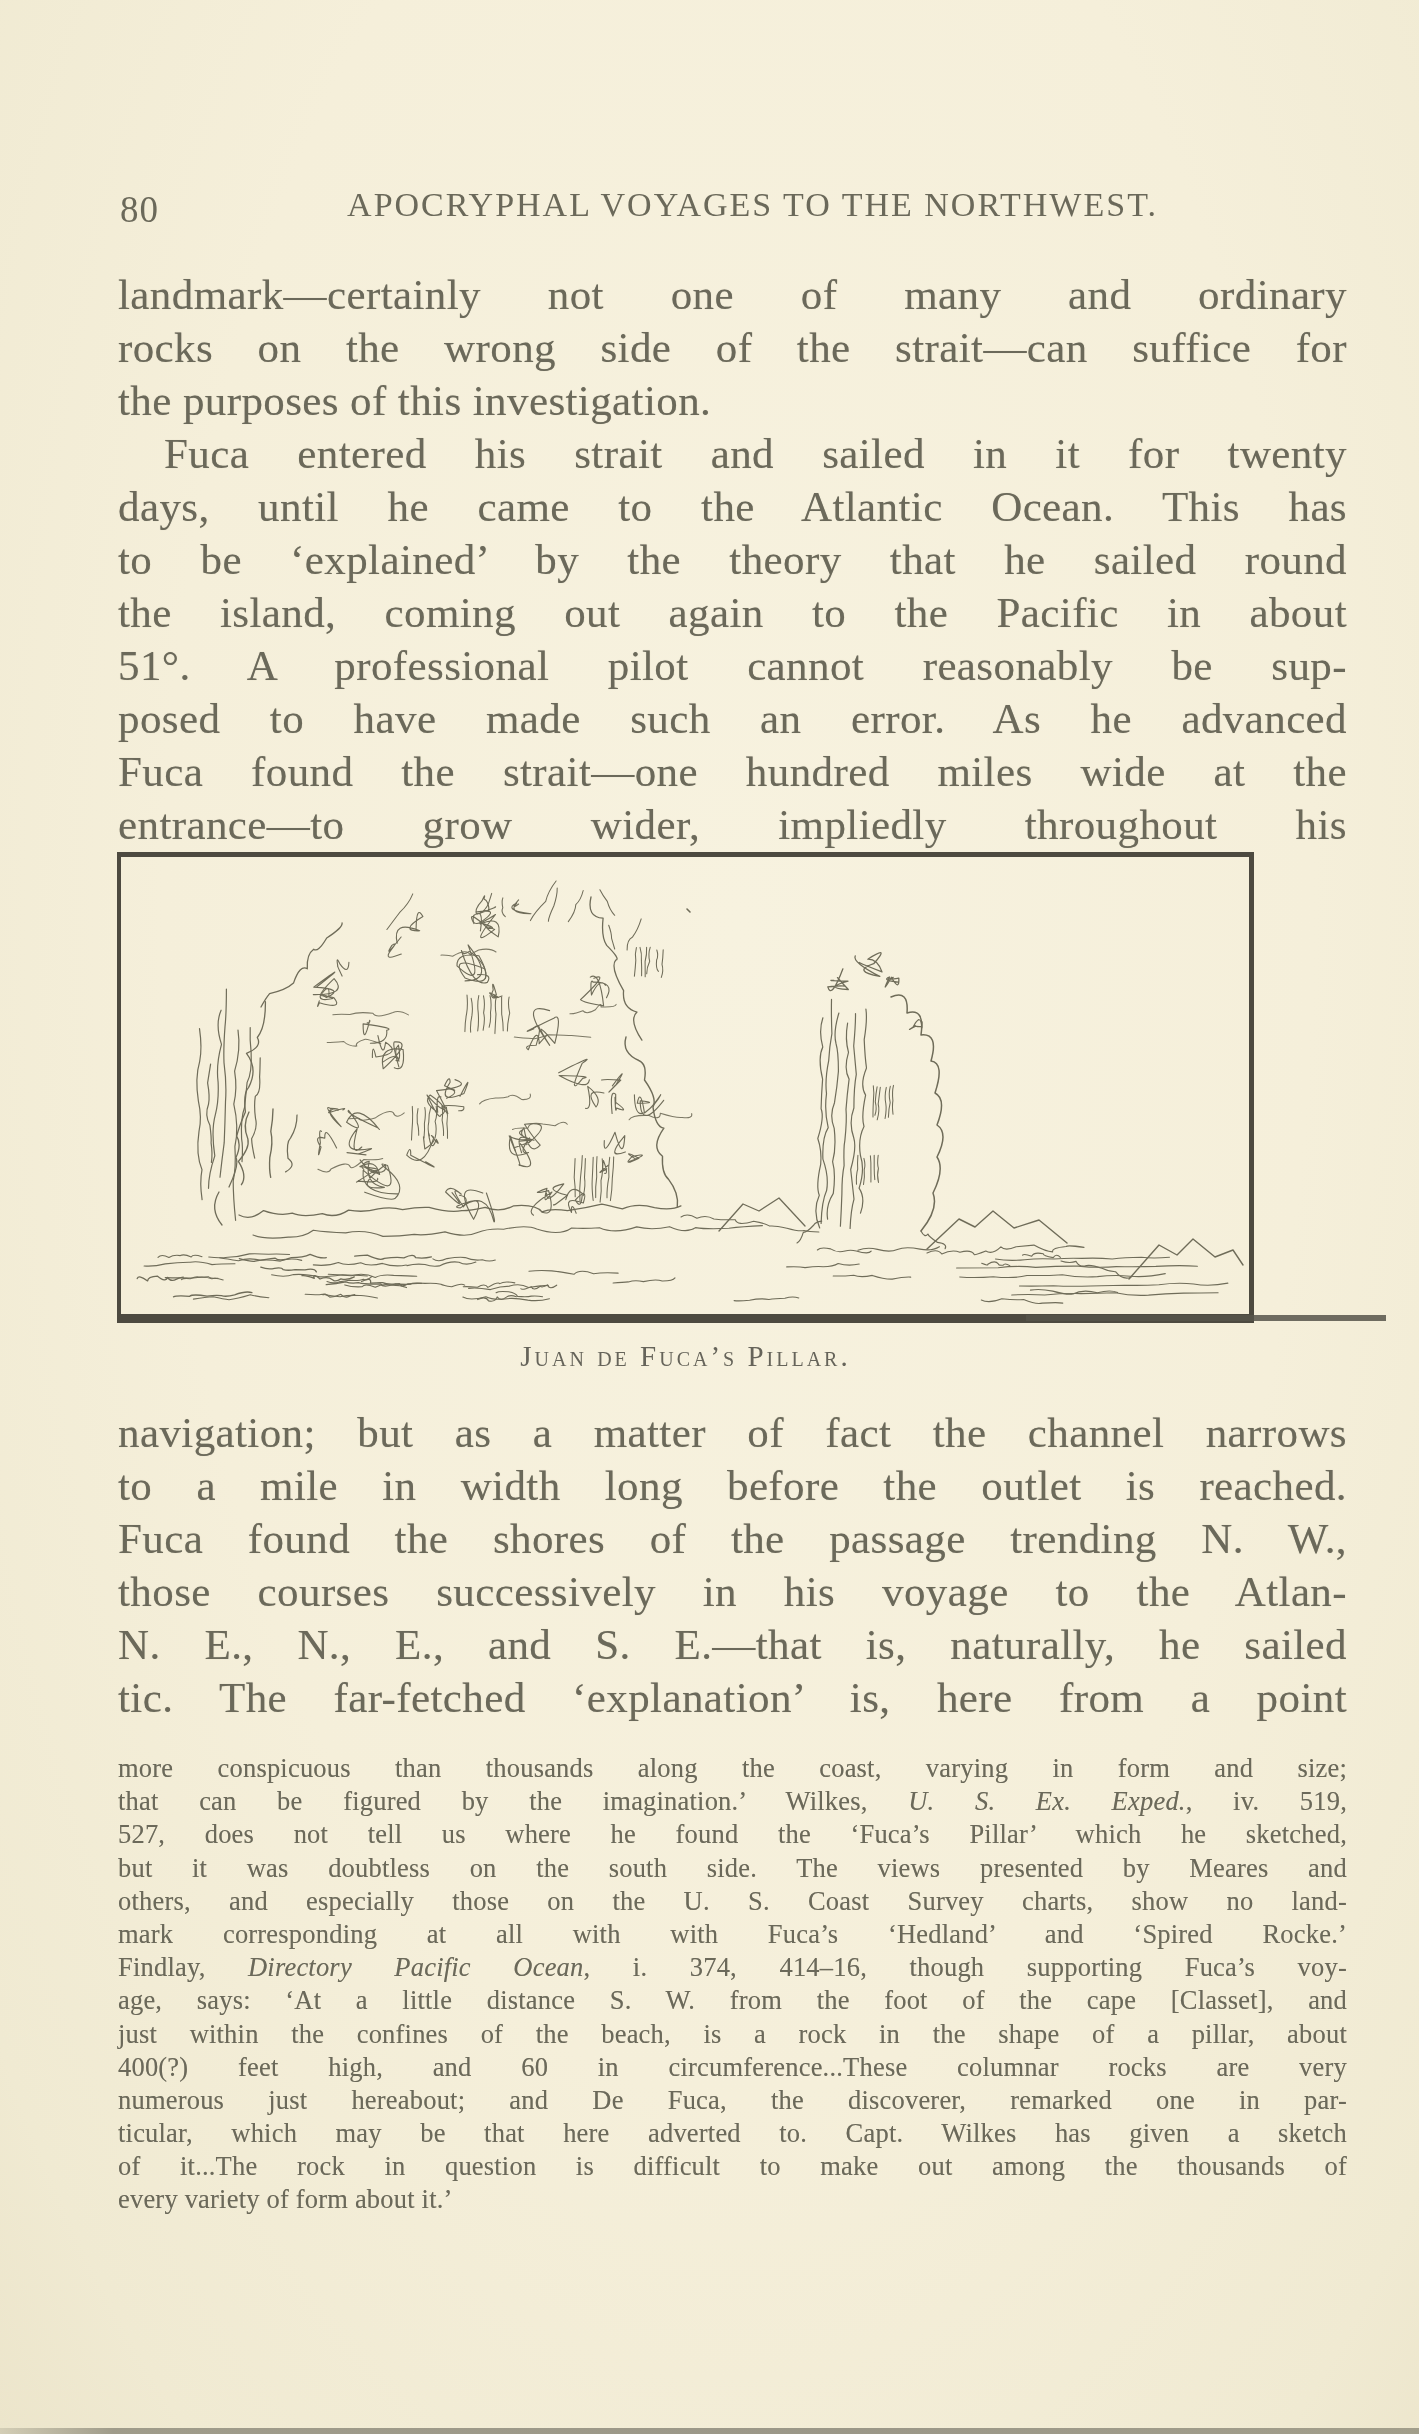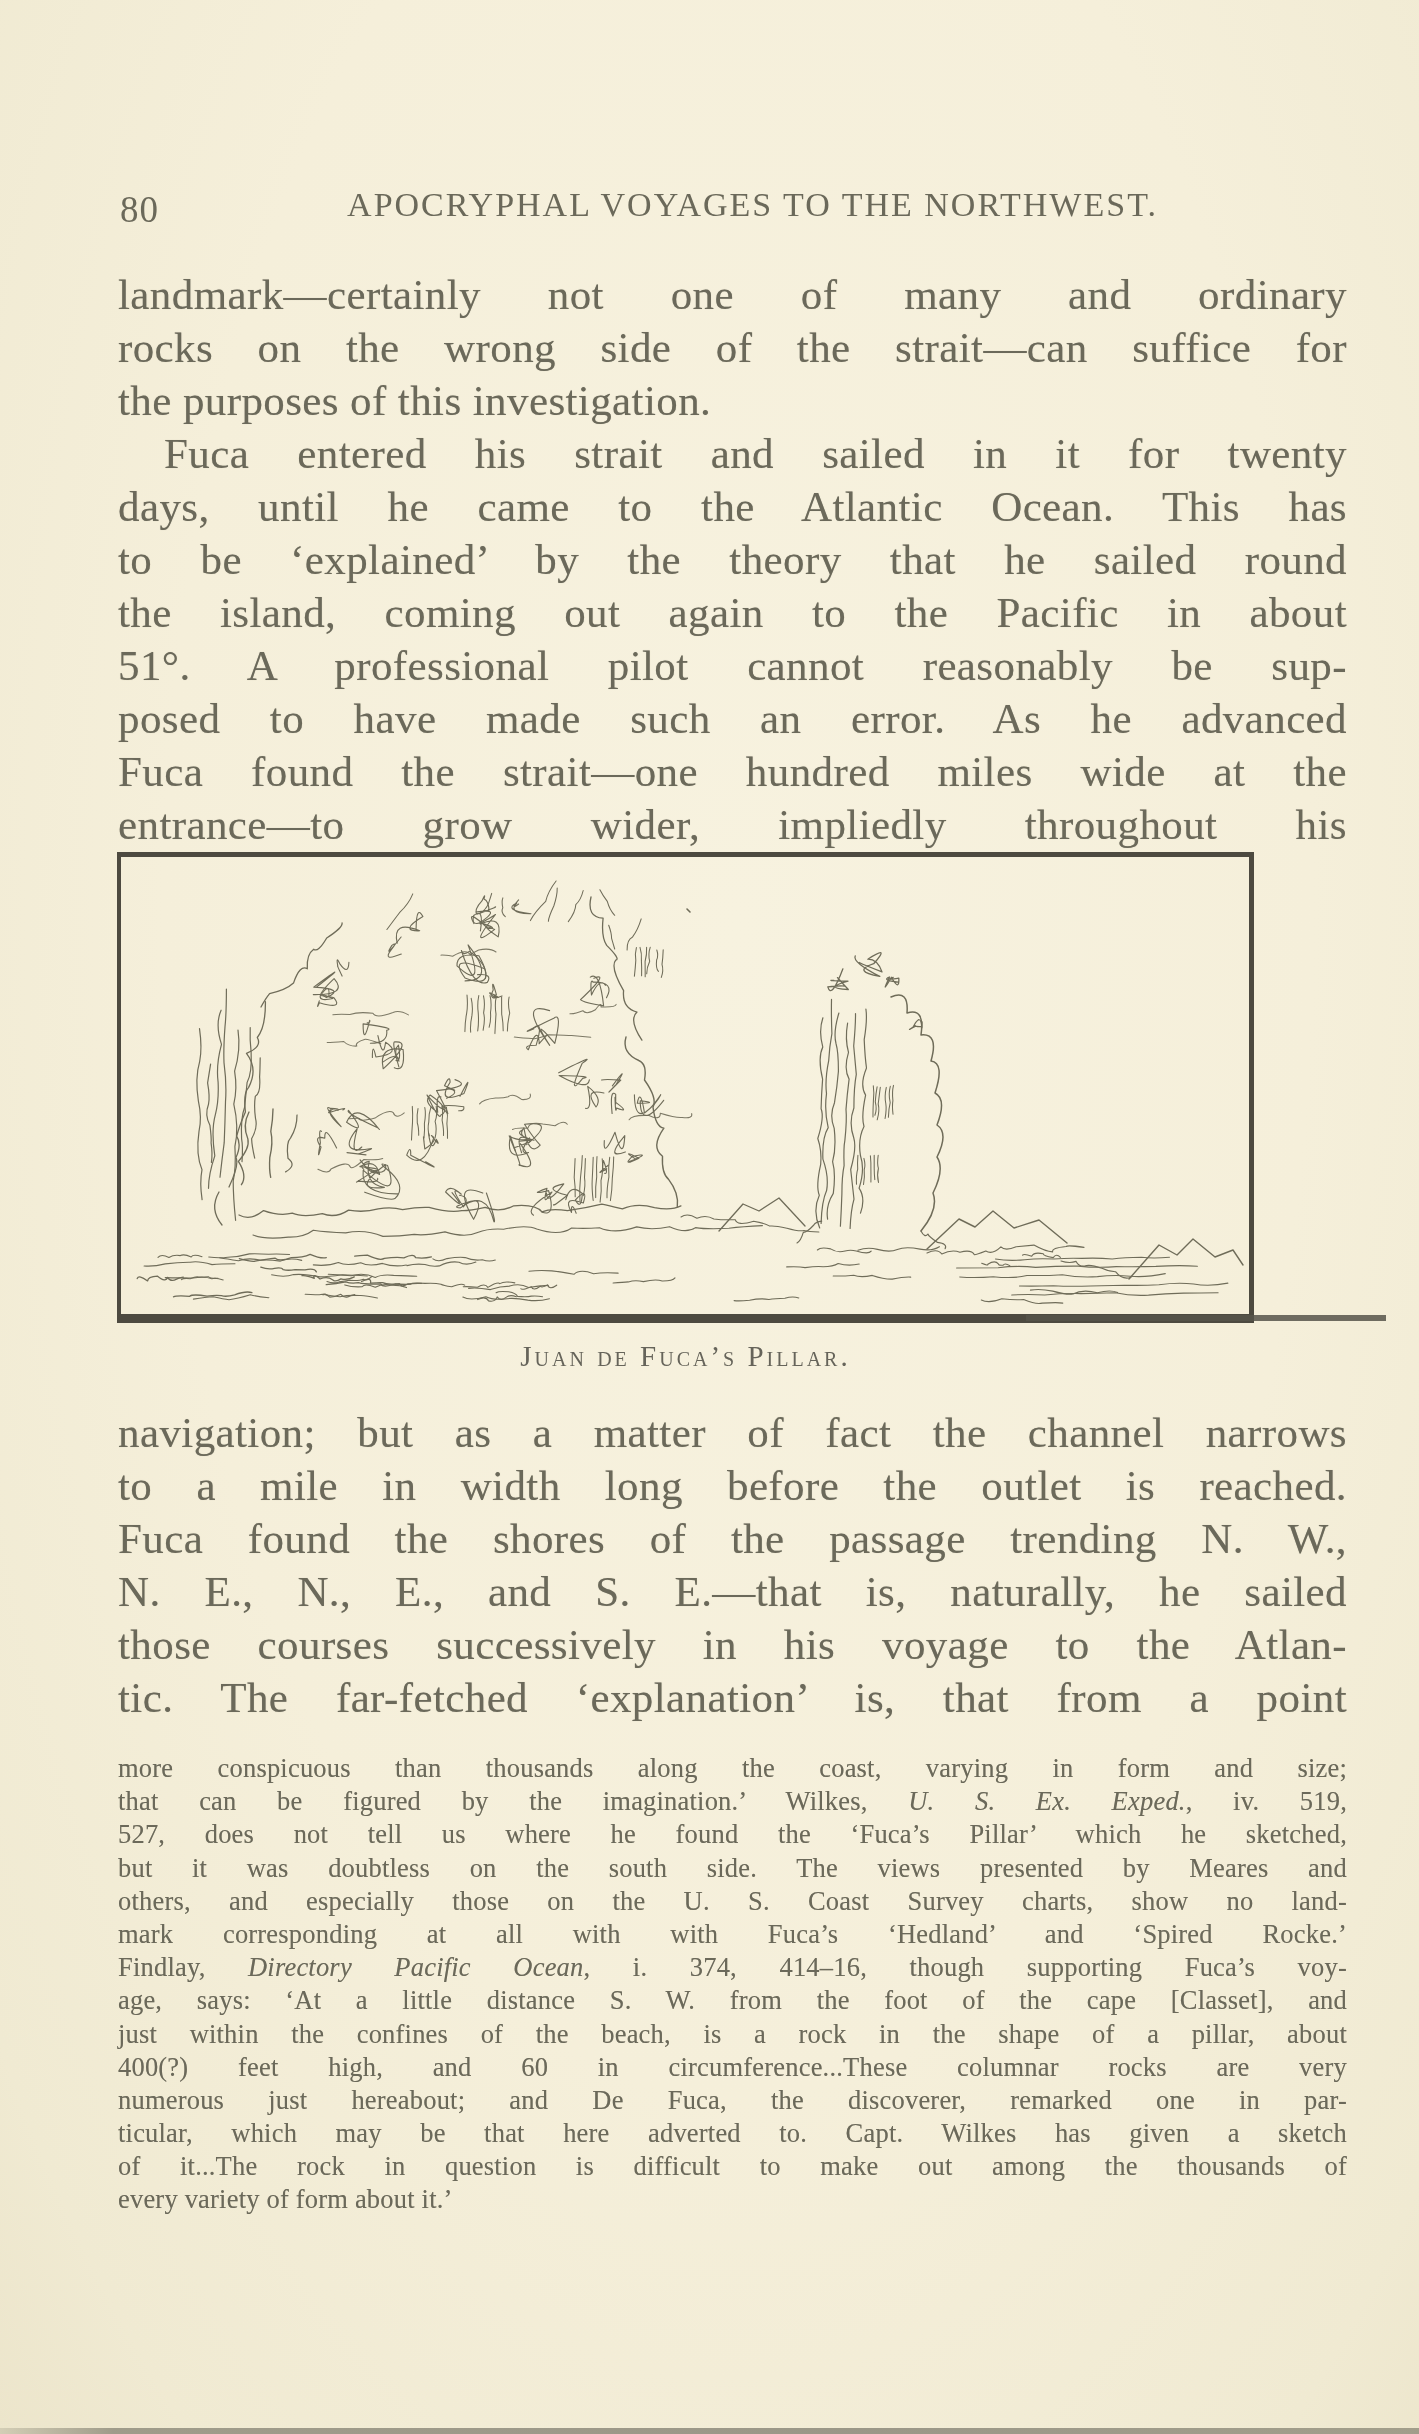--- a/index.html
+++ b/index.html
@@ -284,23 +284,23 @@
         <path d="M233.7 399.1 Q245.0 398.2 246.4 398.2 Q258.9 404.2 263.4 401.4 Q274.5 399.9 282.9 400.8 Q293.3 396.1 294.5 400.6 Q302.6 401.8 310.4 399.9" fill="none" stroke="#6f6c59" stroke-width="1.3" stroke-linecap="round" stroke-linejoin="round"></path>
       </svg>
   </div>
 
   <div class="caption">Juan de Fuca’s Pillar.</div>
 
   <div class="textblock" id="text-mid">
     <div class="bline">navigation; but as a matter of fact the channel narrows</div>
     <div class="bline">to a mile in width long before the outlet is reached.</div>
     <div class="bline">Fuca found the shores of the passage trending N. W.,</div>
+    <div class="bline">those courses successively in his voyage to the Atlan-</div>
     <div class="bline">N. E., N., E., and S. E.—that is, naturally, he sailed</div>
-    <div class="bline">those courses successively in his voyage to the Atlan-</div>
-    <div class="bline">tic. The far-fetched ‘explanation’ is, that from a point</div>
+    <div class="bline">tic. The far-fetched ‘explanation’ is, here from a point</div>
   </div>
 
   <div class="textblock" id="footnote">
     <div class="fline">more conspicuous than thousands along the coast, varying in form and size;</div>
     <div class="fline"><span>that can be figured by the imagination.’ Wilkes, </span><span class="it">U. S. Ex. Exped.</span><span>, iv. 519,</span></div>
     <div class="fline">527, does not tell us where he found the ‘Fuca’s Pillar’ which he sketched,</div>
     <div class="fline">but it was doubtless on the south side. The views presented by Meares and</div>
     <div class="fline">others, and especially those on the U. S. Coast Survey charts, show no land-</div>
     <div class="fline">mark corresponding at all with with Fuca’s ‘Hedland’ and ‘Spired Rocke.’</div>
     <div class="fline"><span>Findlay, </span><span class="it">Directory Pacific Ocean</span><span>, i. 374, 414–16, though supporting Fuca’s voy-</span></div>

